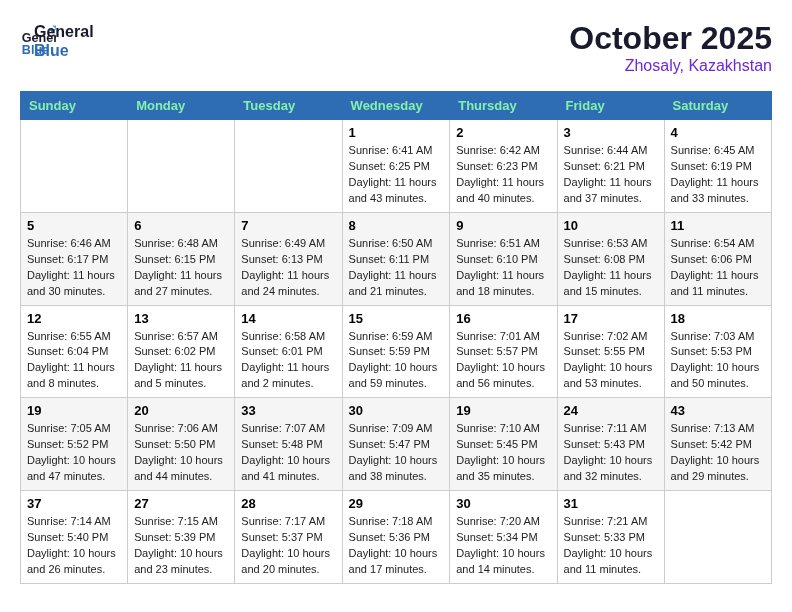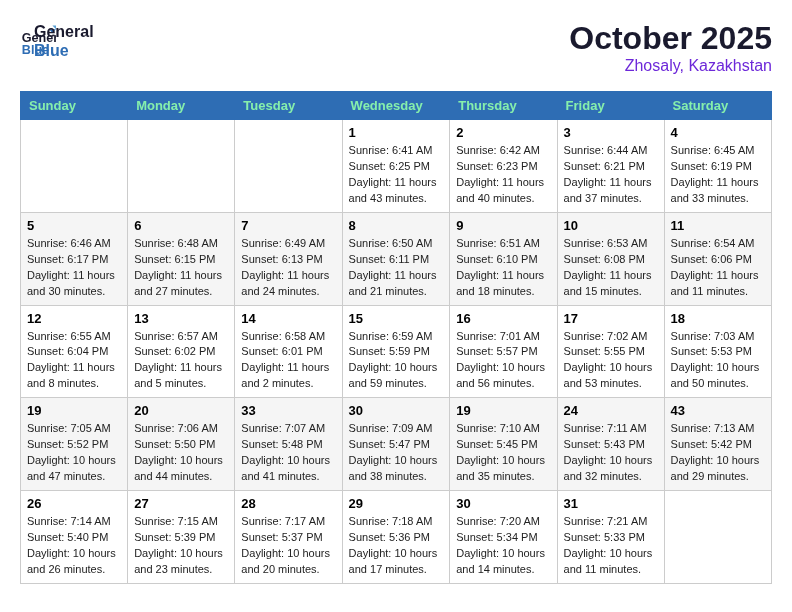--- a/index.html
+++ b/index.html
@@ -218,21 +218,21 @@
           <div class="day-number">24</div>
           <div class="day-info">Sunrise: 7:11 AM<br>Sunset: 5:43 PM<br>Daylight: 10 hours and 32 minutes.</div>
         </td>
         <td>
           <div class="day-number">43</div>
           <div class="day-info">Sunrise: 7:13 AM<br>Sunset: 5:42 PM<br>Daylight: 10 hours and 29 minutes.</div>
         </td>
       </tr>
       <tr>
         <td>
-          <div class="day-number">26</div>
+          <div class="day-number">37</div>
           <div class="day-info">Sunrise: 7:14 AM<br>Sunset: 5:40 PM<br>Daylight: 10 hours and 26 minutes.</div>
         </td>
         <td>
           <div class="day-number">27</div>
           <div class="day-info">Sunrise: 7:15 AM<br>Sunset: 5:39 PM<br>Daylight: 10 hours and 23 minutes.</div>
         </td>
         <td>
           <div class="day-number">28</div>
           <div class="day-info">Sunrise: 7:17 AM<br>Sunset: 5:37 PM<br>Daylight: 10 hours and 20 minutes.</div>
         </td>

